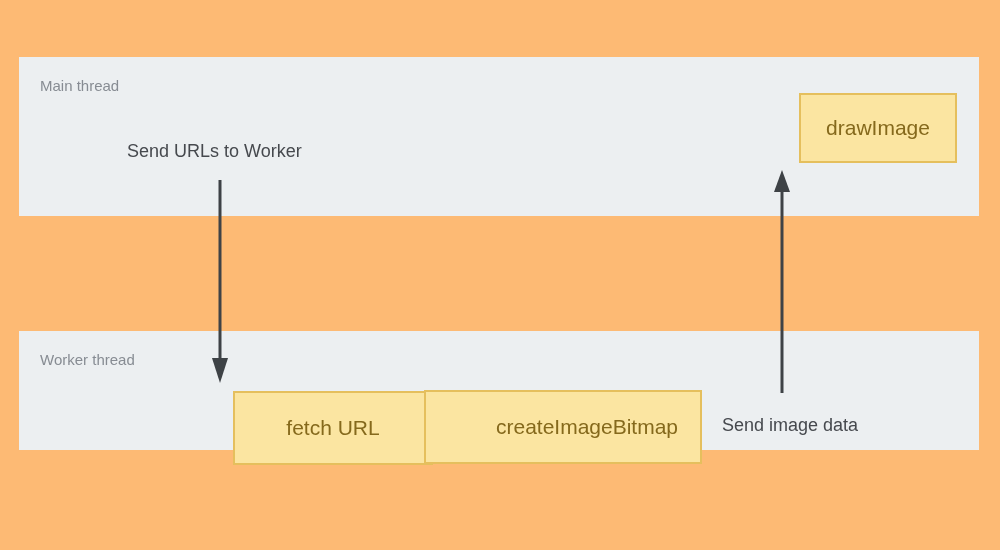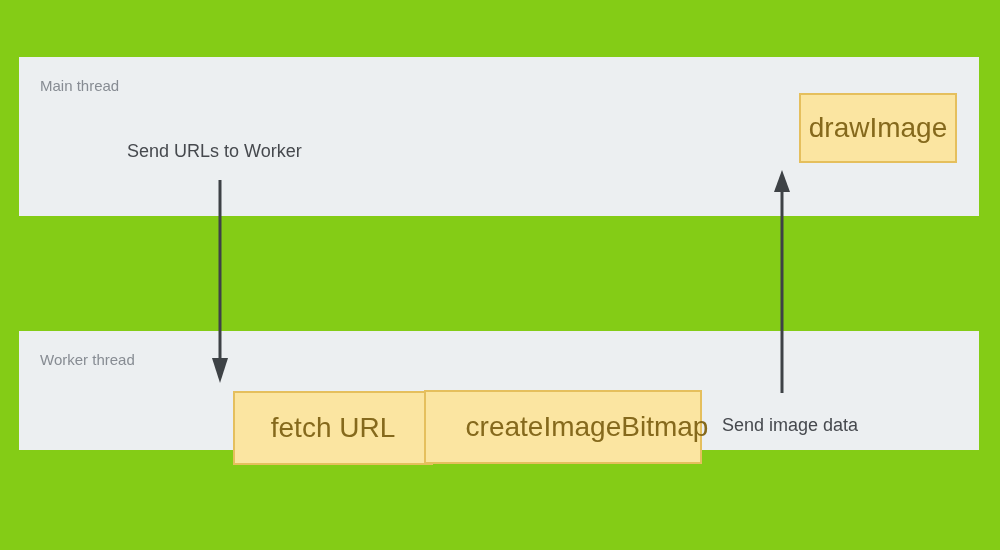--- a/index.html
+++ b/index.html
@@ -14,21 +14,21 @@
   html, body {
     margin: 0;
     padding: 0;
     background: #ffffff;
     font-family: "Liberation Sans", sans-serif;
   }
   .canvas {
     position: relative;
     width: 1000px;
     height: 550px;
-    background: #84cc16;
+    background: #fdba74;
     overflow: hidden;
   }
   .lane {
     position: absolute;
     left: 19px;
     width: 960px;
     background: var(--band-bg);
   }
   .lane-main   { top: 57px;  height: 159px; }
   .lane-worker { top: 331px; height: 119px; }
@@ -49,21 +49,21 @@
   .flow-label.send-urls  { left: 127px; top: 141px; text-align: center; }
   .flow-label.send-image { left: 722px; top: 415px; }
   .node {
     position: absolute;
     background: var(--box-bg);
     border: 2px solid var(--box-border);
     box-sizing: border-box;
     display: flex;
     align-items: center;
     justify-content: center;
-    font-size: 28px;
+    font-size: 21px;
     color: var(--box-text);
     white-space: nowrap;
   }
   .node-drawimage   { left: 799px; top: 93px;  width: 158px; height: 70px; }
   .node-fetch       { left: 233px; top: 391px; width: 200px; height: 74px; }
   .node-createimage { left: 424px; top: 390px; width: 278px; height: 74px; padding-left: 48px; }
   .arrow-overlay {
     position: absolute;
     left: 0;
     top: 0;

